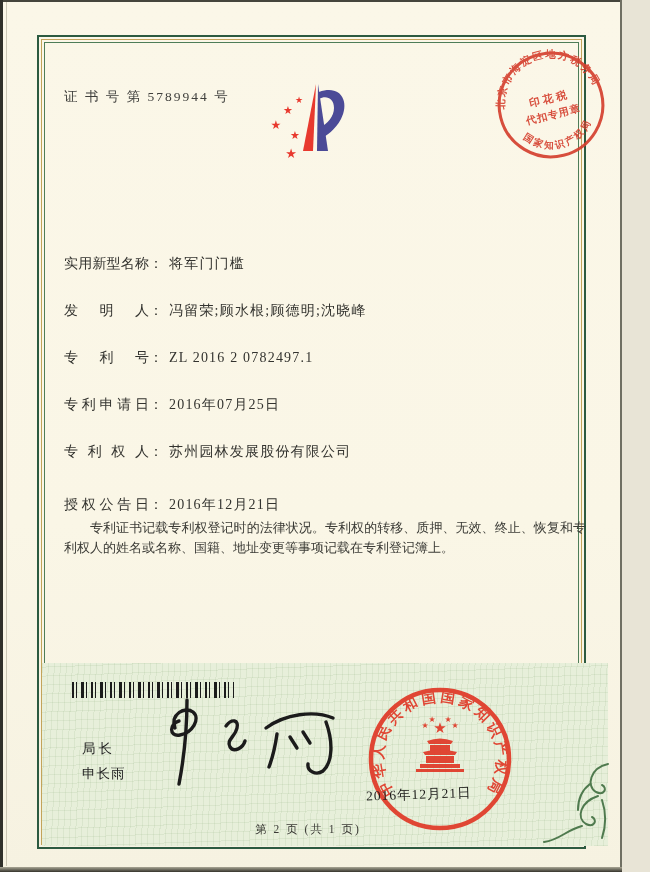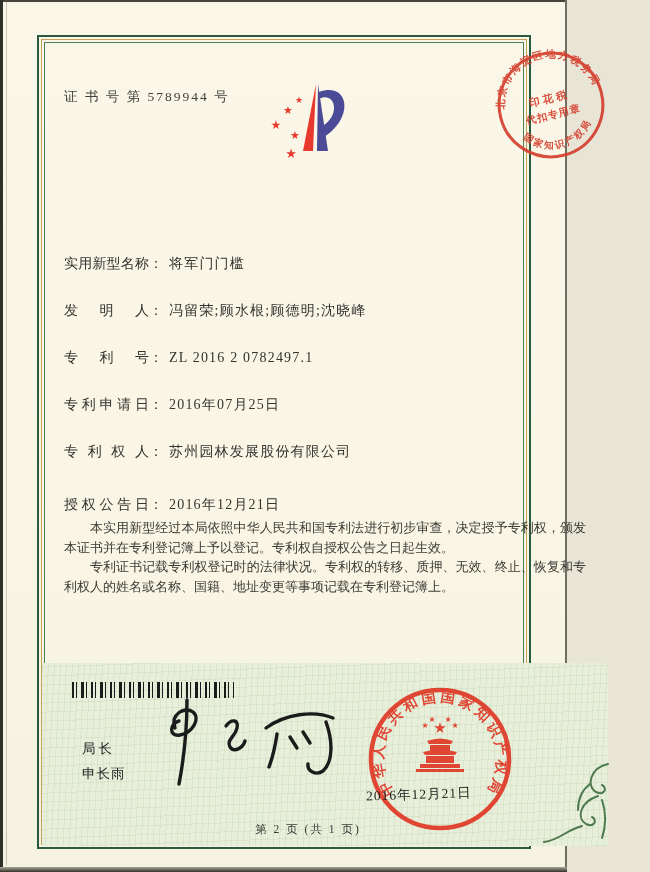--- a/index.html
+++ b/index.html
@@ -1,18 +1,18 @@
 <!DOCTYPE html>
 <html><head>
 <meta charset="utf-8">
 <style>
   html,body{margin:0;padding:0;}
   body{width:650px;height:872px;overflow:hidden;background:#e8e4d6;
        font-family:"Liberation Serif","DejaVu Serif",serif;}
-  .scan{position:relative;width:567px;height:872px;
+  .scan{position:relative;width:622px;height:872px;
         background:linear-gradient(180deg,#fbf7e8 0%,#faf6e6 60%,#f6f2e1 100%);}
   
   .edge-left{position:absolute;left:0;top:0;bottom:0;width:3px;background:#30302a;}
   .edge-top{position:absolute;left:0;top:0;right:0;height:2px;background:#45453c;}
   .edge-right{position:absolute;right:0;top:0;bottom:0;width:2px;background:#6f6f63;}
   .edge-bottom{position:absolute;left:0;right:0;bottom:0;height:5px;
                background:linear-gradient(180deg,#aaa796,#34332b);}
   .page-curl{position:absolute;left:6px;top:2px;bottom:6px;width:1px;background:rgba(120,115,95,.35);}
   
   .frame{position:absolute;left:37px;top:35px;right:36px;bottom:23px;border:2px solid #2c5a40;}
@@ -122,21 +122,20 @@
     <span class="flabel">专利申请日</span><span class="fcolon">：</span><span class="fvalue">2016年07月25日</span>
   </div>
   <div class="row r4">
     <span class="flabel">专利权人</span><span class="fcolon">：</span><span class="fvalue">苏州园林发展股份有限公司</span>
   </div>
   <div class="row r5">
     <span class="flabel">授权公告日</span><span class="fcolon">：</span><span class="fvalue">2016年12月21日</span>
   </div>
 
   <div class="bodytext">
-    <p>本实用新型经过本局依照中华人民共和国专利法进行初步审查，决定授予专利权，颁发本证书并在专利登记簿上予以登记。专利权自授权公告之日起生效。</p>
     <p>专利证书记载专利权登记时的法律状况。专利权的转移、质押、无效、终止、恢复和专利权人的姓名或名称、国籍、地址变更等事项记载在专利登记簿上。</p>
   </div>
 
   <div class="barcode"></div>
 
   <div class="signer-title">局长</div>
   <div class="signer-name">申长雨</div>
 
   <svg class="signature" viewBox="0 0 200 95">
     <g fill="none" stroke="#1b1b1b" stroke-width="3.4" stroke-linecap="round" stroke-linejoin="round">

